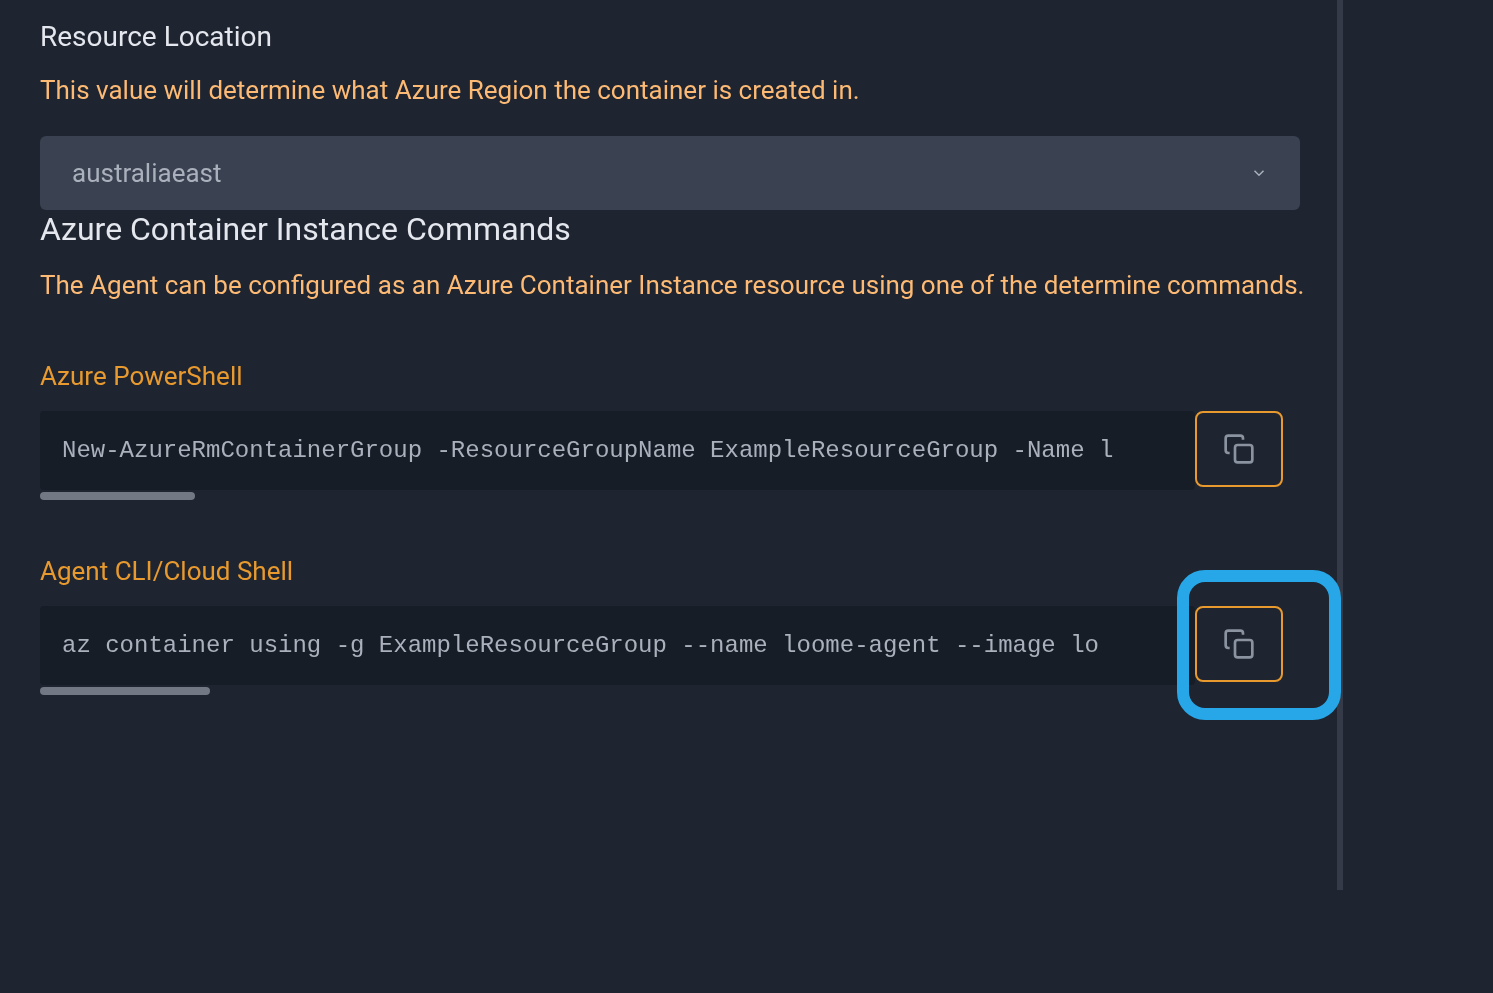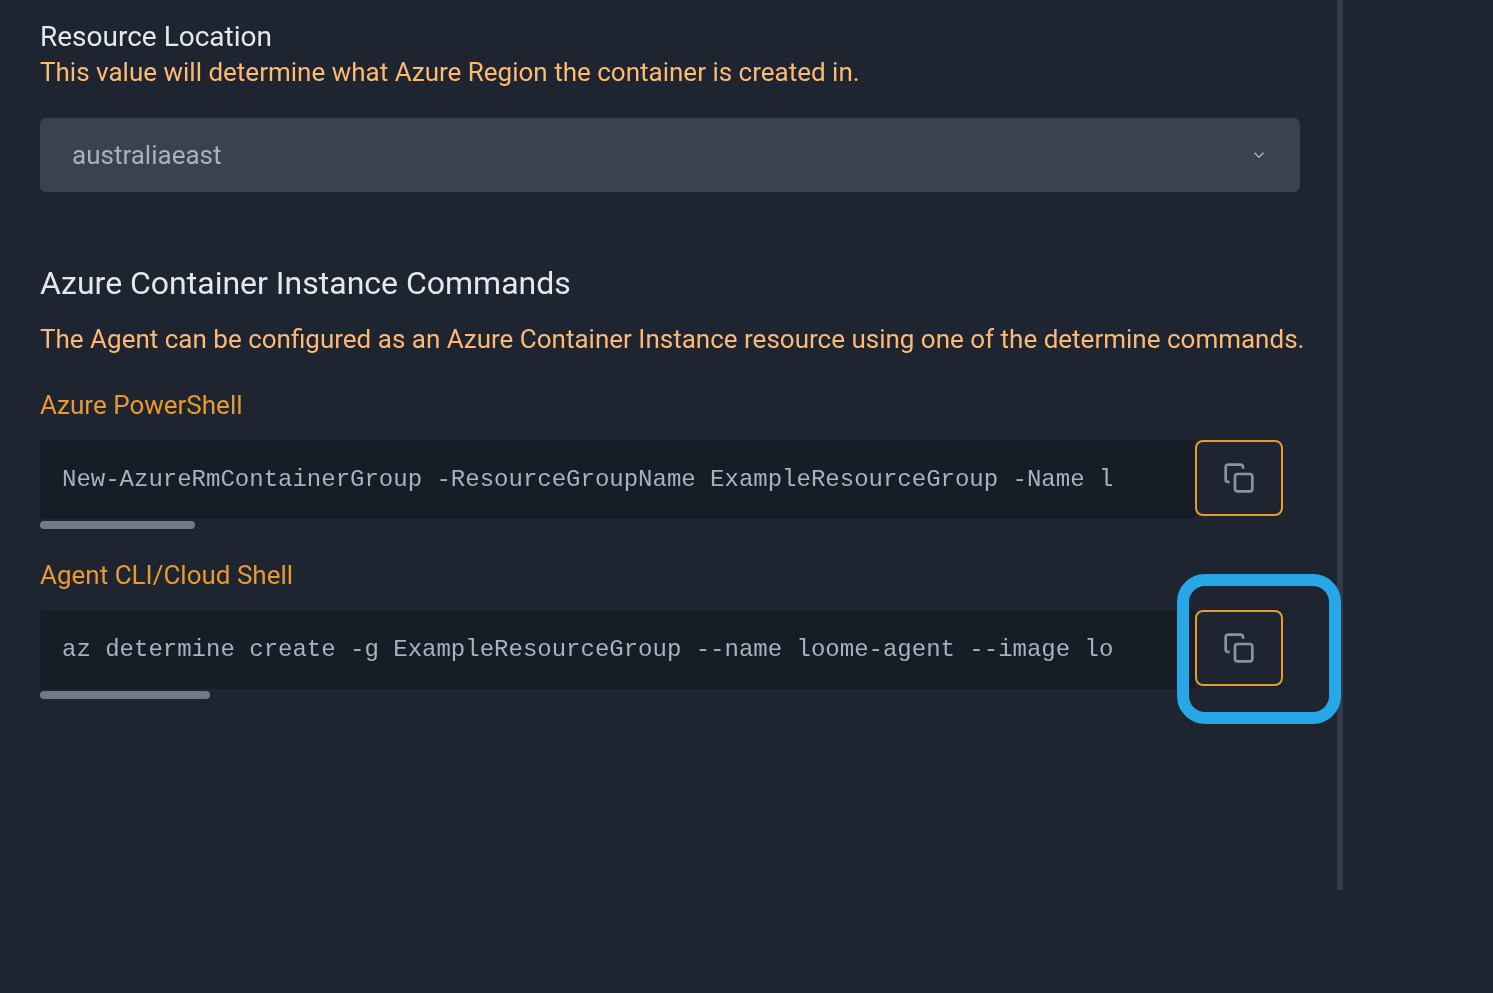--- a/index.html
+++ b/index.html
@@ -14,38 +14,38 @@
       padding: 20px 40px 40px 40px;
       width: 1493px;
       height: 993px;
       overflow: hidden;
       position: relative;
     }
     .section-title {
       font-size: 28px;
       font-weight: 400;
       color: #e4e7ed;
+      margin-bottom: 18px;
     }
     .description {
       font-size: 26px;
       color: #fdba74;
       margin-bottom: 26px;
       line-height: 1.5;
     }
     .dropdown {
       background-color: #3a4150;
       border: none;
       border-radius: 6px;
       padding: 22px 32px;
       width: 1260px;
       display: flex;
       justify-content: space-between;
       align-items: center;
       cursor: pointer;
-      margin-bottom: 72px;
     }
     .dropdown-value {
       font-size: 26px;
       color: #aab0bc;
     }
     .chevron-down {
       width: 18px;
       height: 18px;
       stroke: #aab0bc;
       stroke-width: 2;
@@ -55,21 +55,21 @@
       font-size: 32px;
       font-weight: 400;
       color: #e4e7ed;
       margin-bottom: 18px;
     }
     .subheading {
       font-size: 26px;
       font-weight: 400;
       color: #e89a2e;
       margin-bottom: 20px;
-      margin-top: 31px;
+      margin-top: 56px;
     }
     .code-row {
       display: flex;
       align-items: flex-start;
       margin-bottom: 8px;
     }
     .code-block-wrapper {
       position: relative;
       width: 1155px;
     }
@@ -155,21 +155,21 @@
     <svg class="copy-icon" viewBox="0 0 24 24">
       <rect x="9" y="9" width="13" height="13" rx="2" ry="2"></rect>
       <path d="M5 15H4a2 2 0 0 1-2-2V4a2 2 0 0 1 2-2h9a2 2 0 0 1 2 2v1"></path>
     </svg>
   </button>
 </div>
 
 <h3 class="subheading">Agent CLI/Cloud Shell</h3>
 <div class="code-row" style="position: relative;">
   <div class="code-block-wrapper">
-    <div class="code-block">az determine create -g ExampleResourceGroup --name loome-agent --image lo</div>
+    <div class="code-block">az container using -g ExampleResourceGroup --name loome-agent --image lo</div>
     <div class="scroll-indicator" style="width: 170px;"></div>
   </div>
   <button class="copy-button">
     <svg class="copy-icon" viewBox="0 0 24 24">
       <rect x="9" y="9" width="13" height="13" rx="2" ry="2"></rect>
       <path d="M5 15H4a2 2 0 0 1-2-2V4a2 2 0 0 1 2-2h9a2 2 0 0 1 2 2v1"></path>
     </svg>
   </button>
   <div class="highlight-box" style="left: 1137px; top: -36px;"></div>
 </div>

